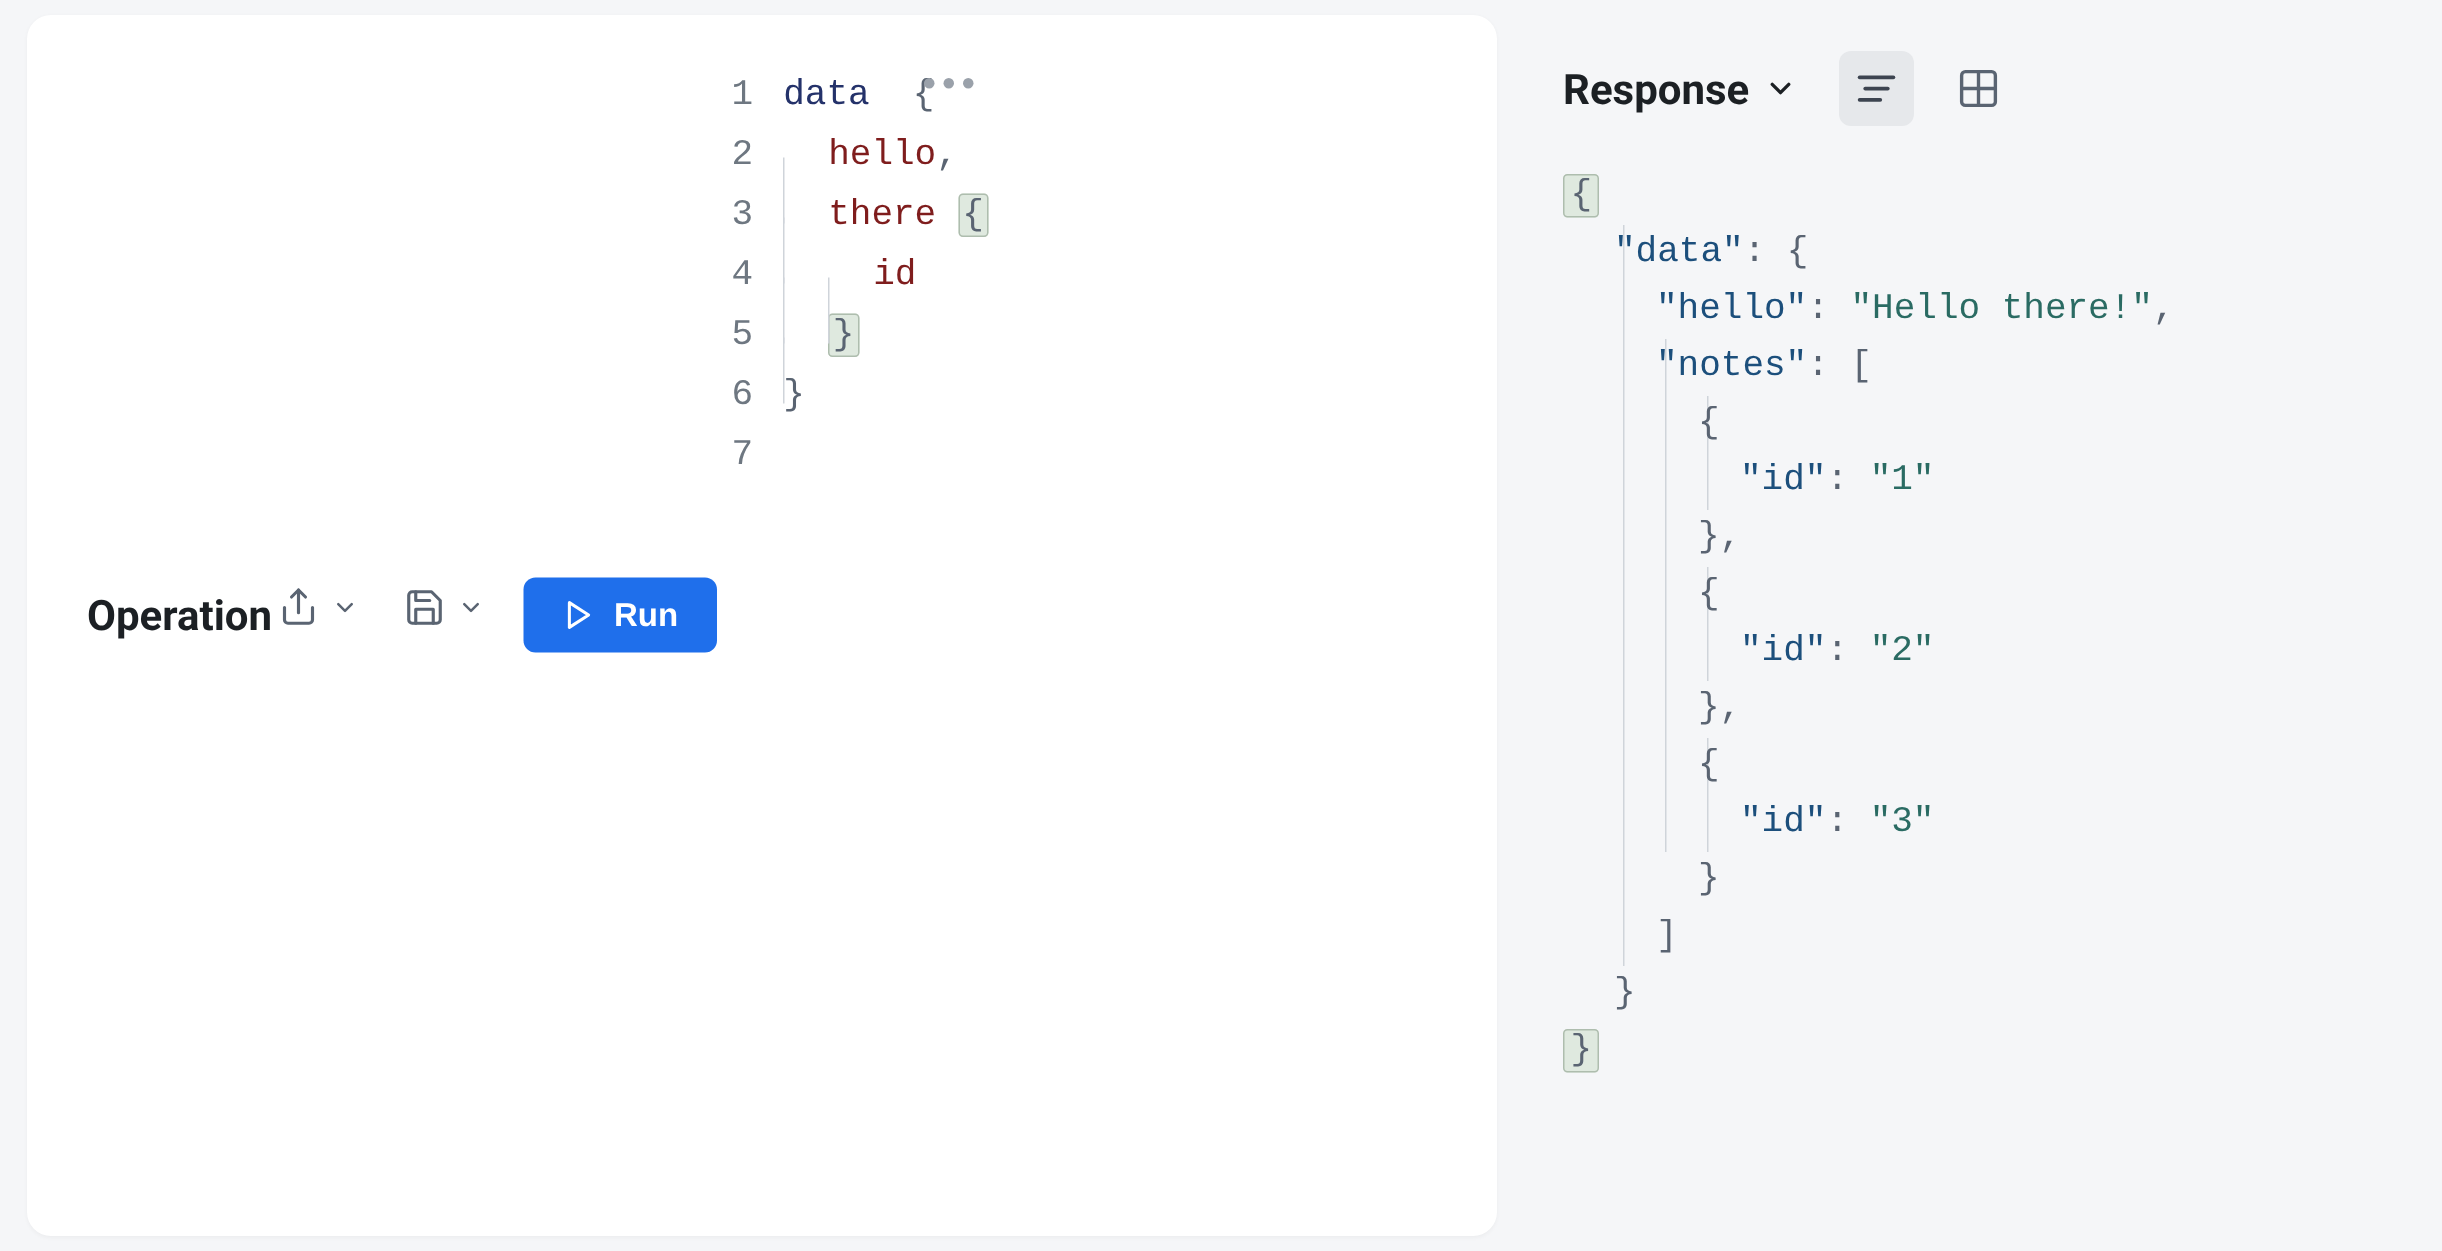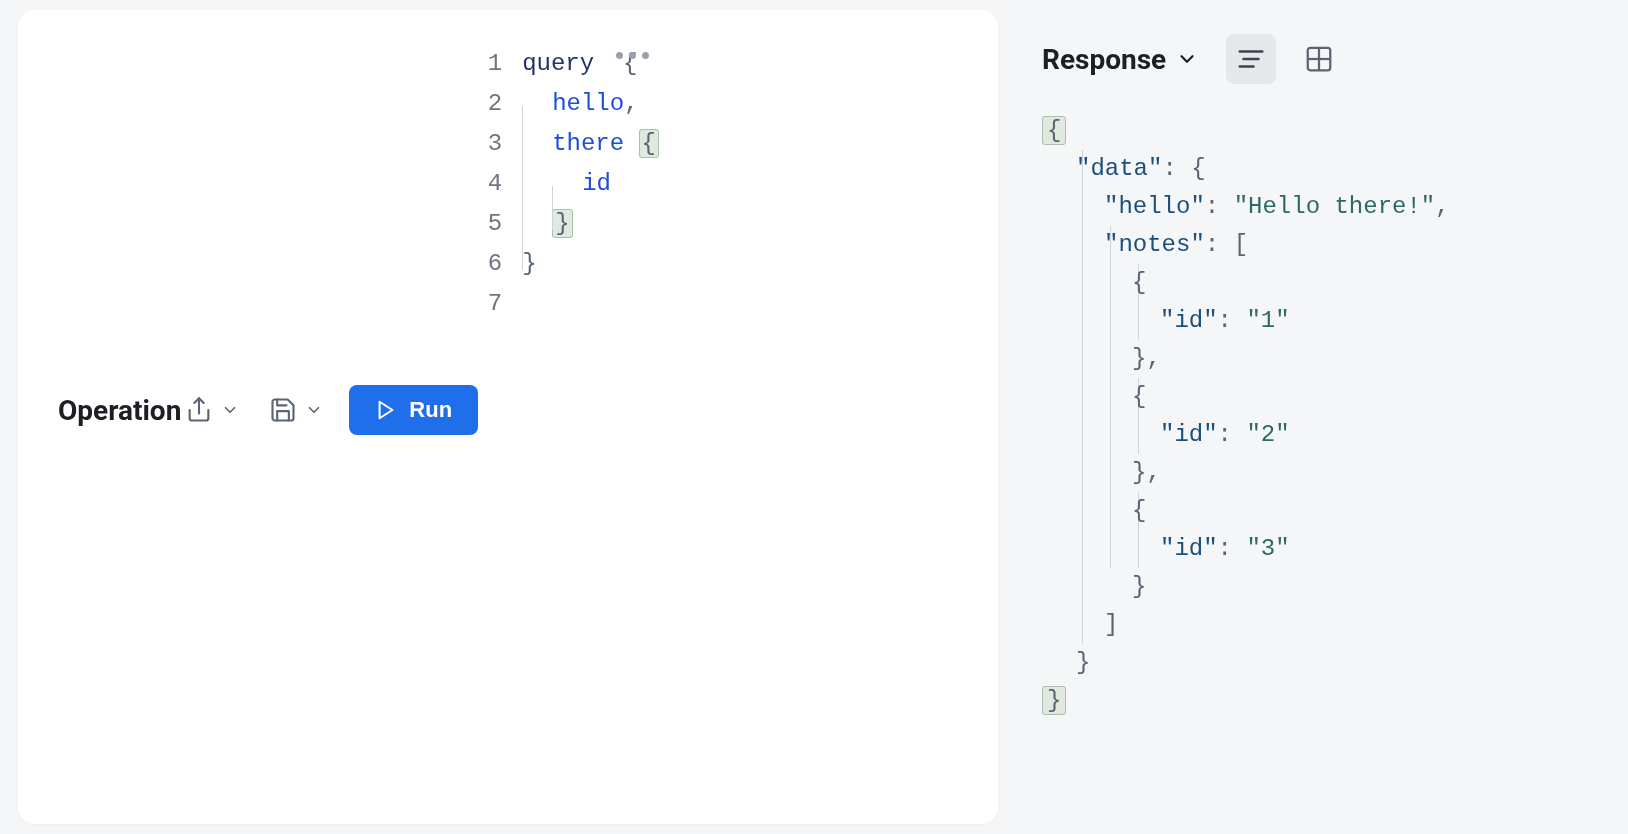--- a/index.html
+++ b/index.html
@@ -40,21 +40,21 @@
   .panel-title {
     font-size: 28px;
     font-weight: 700;
     color: #1c2024;
     display: flex;
     align-items: center;
     gap: 10px;
   }
   .toolbar {
     display: flex;
-    align-items: center;
+    align-items: flex-start;
     gap: 10px;
   }
   .icon-btn {
     background: transparent;
     border: none;
     padding: 6px 4px;
     cursor: pointer;
     color: #5a6472;
     display: flex;
     align-items: center;
@@ -128,21 +128,21 @@
     padding-right: 20px;
     color: #6e7781;
     user-select: none;
     flex-shrink: 0;
   }
   .code-content {
     white-space: pre;
   }
   
   .kw { color: #24326a; }           
-  .field { color: #1d4ed8; }        
+  .field { color: #7f1d1d; }        
   .key { color: #1c4f7c; }          
   .punc { color: #5a6472; }
   .brace { color: #5a6472; }
   .dim-brace {
     background: #dfe9df;
     border: 1px solid #aebdae;
     border-radius: 3px;
     color: #5a6472;
     padding: 0 2px;
   }
@@ -225,21 +225,21 @@
 
   <div class="code-area">
     <div class="code-ellipsis">
         <span></span>
         <span></span>
         <span></span>
       </div>
 
     <div class="code-line">
       <span class="gutter">1</span>
-      <span class="code-content"><span class="kw">query</span>  <span class="brace">{</span></span>
+      <span class="code-content"><span class="kw">data</span>  <span class="brace">{</span></span>
     </div>
     <div class="code-line">
       <span class="gutter">2</span>
       <span class="code-content"><span class="guide-wrap"></span><span class="field">hello</span><span class="punc">,</span></span>
     </div>
     <div class="code-line">
       <span class="gutter">3</span>
       <span class="code-content"><span class="guide-wrap"></span><span class="field">there</span> <span class="dim-brace">{</span></span>
     </div>
     <div class="code-line">

